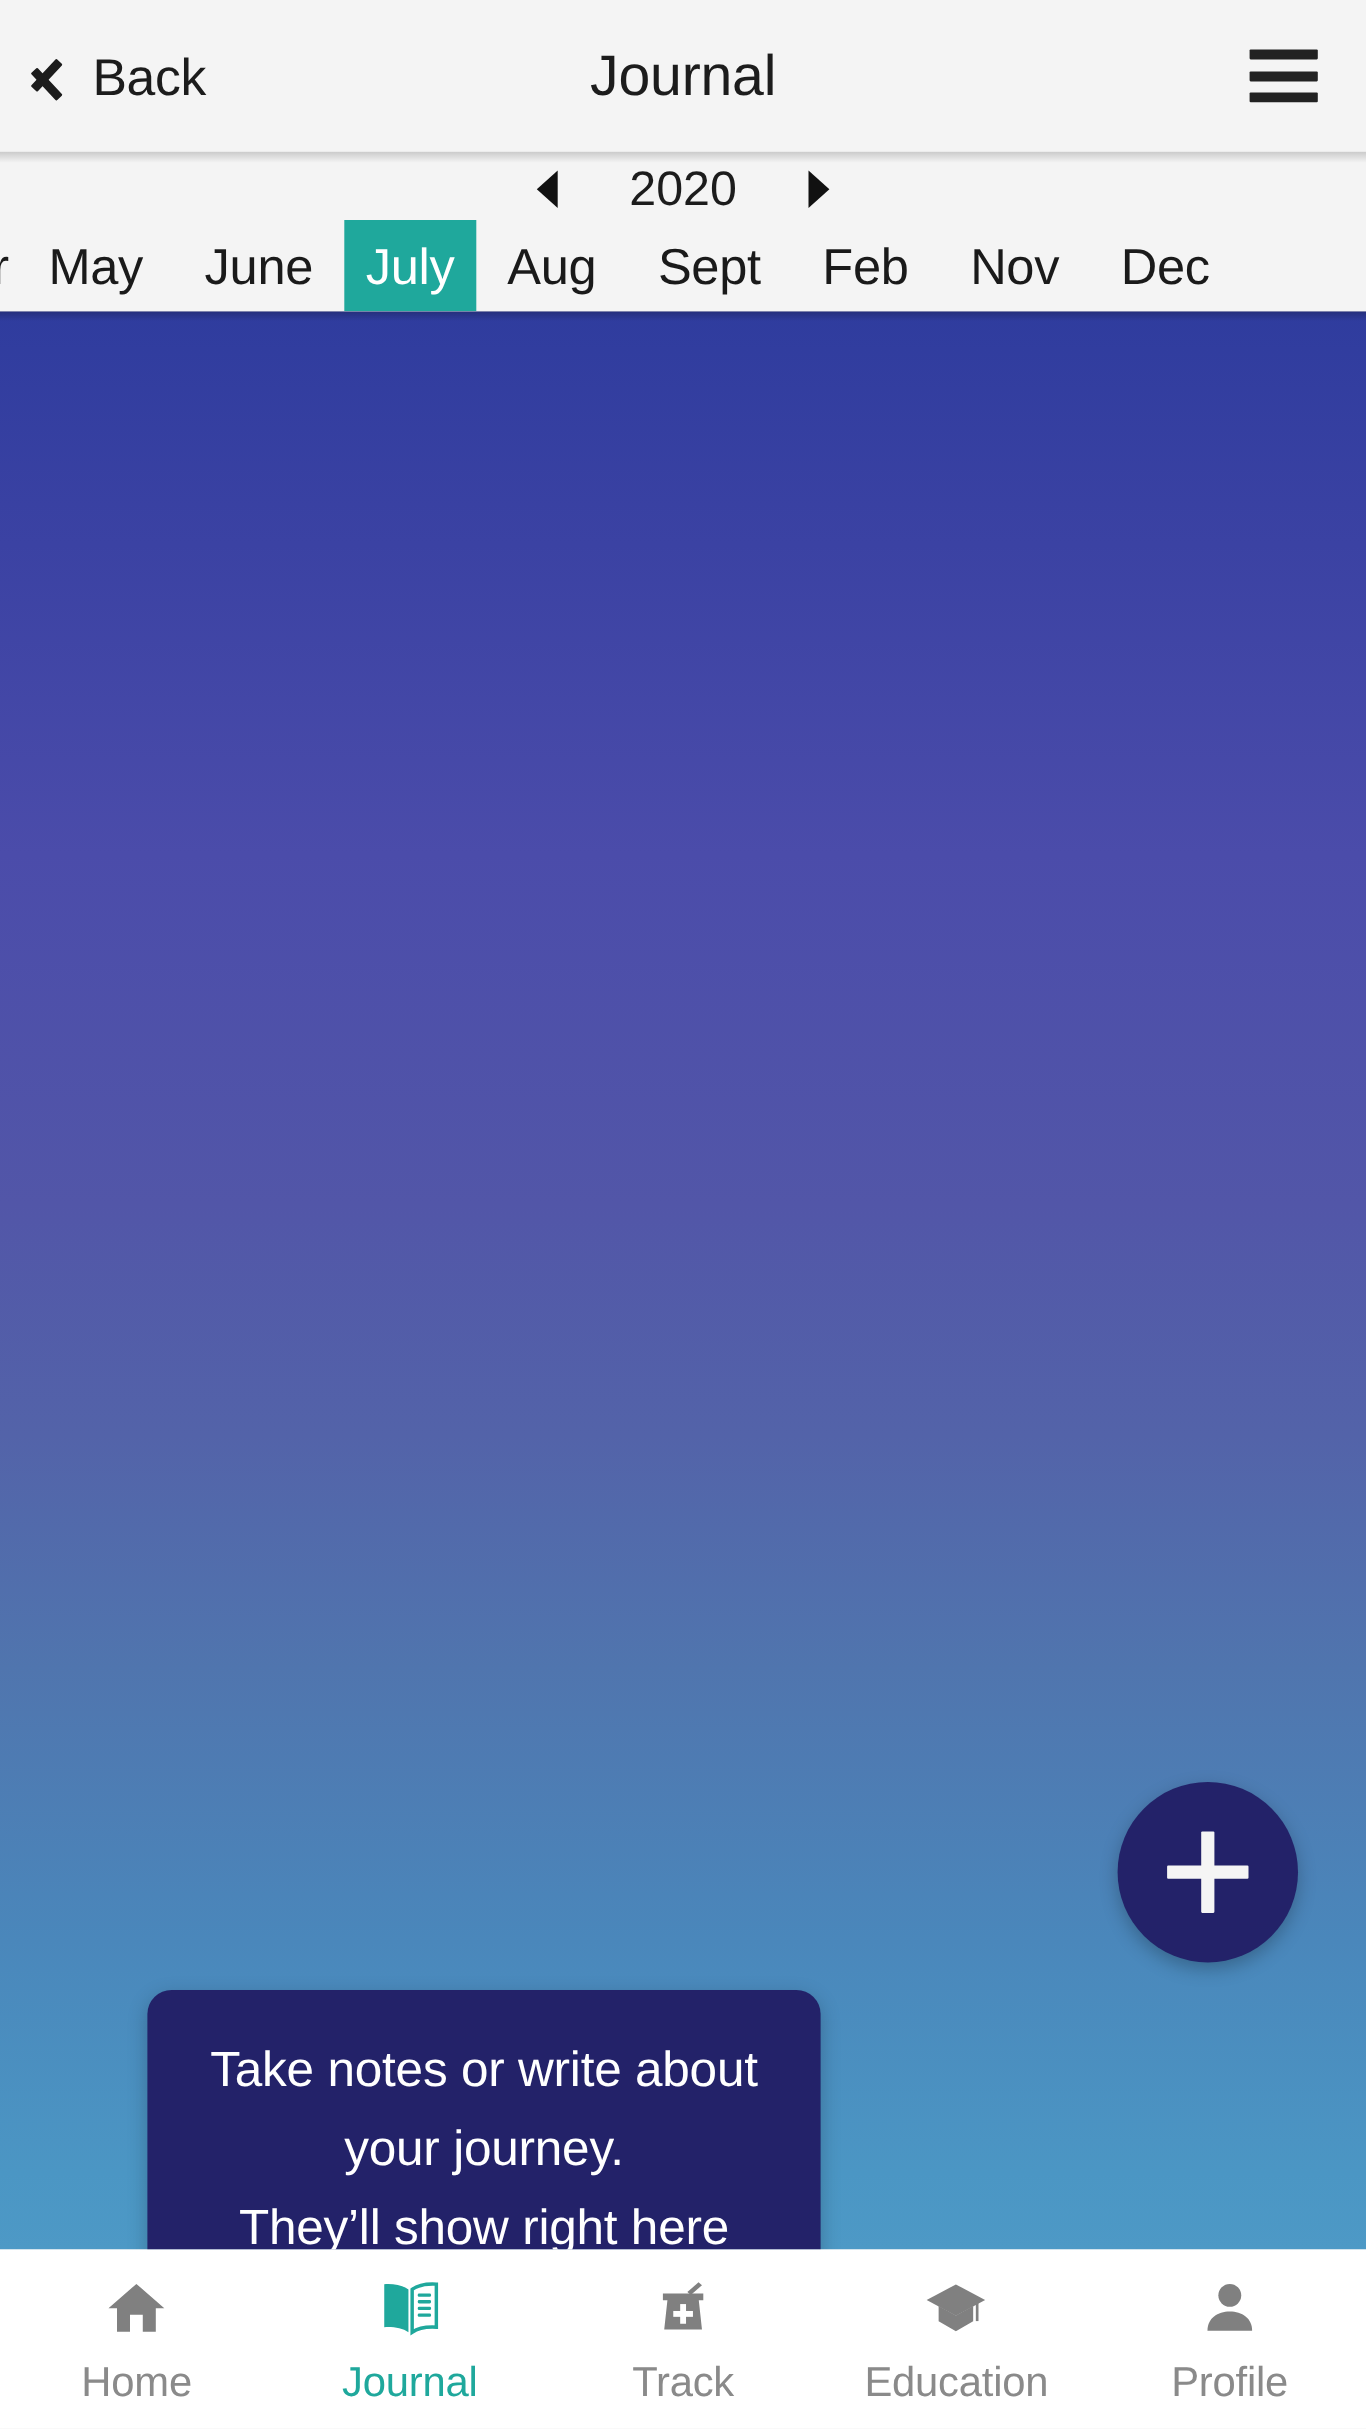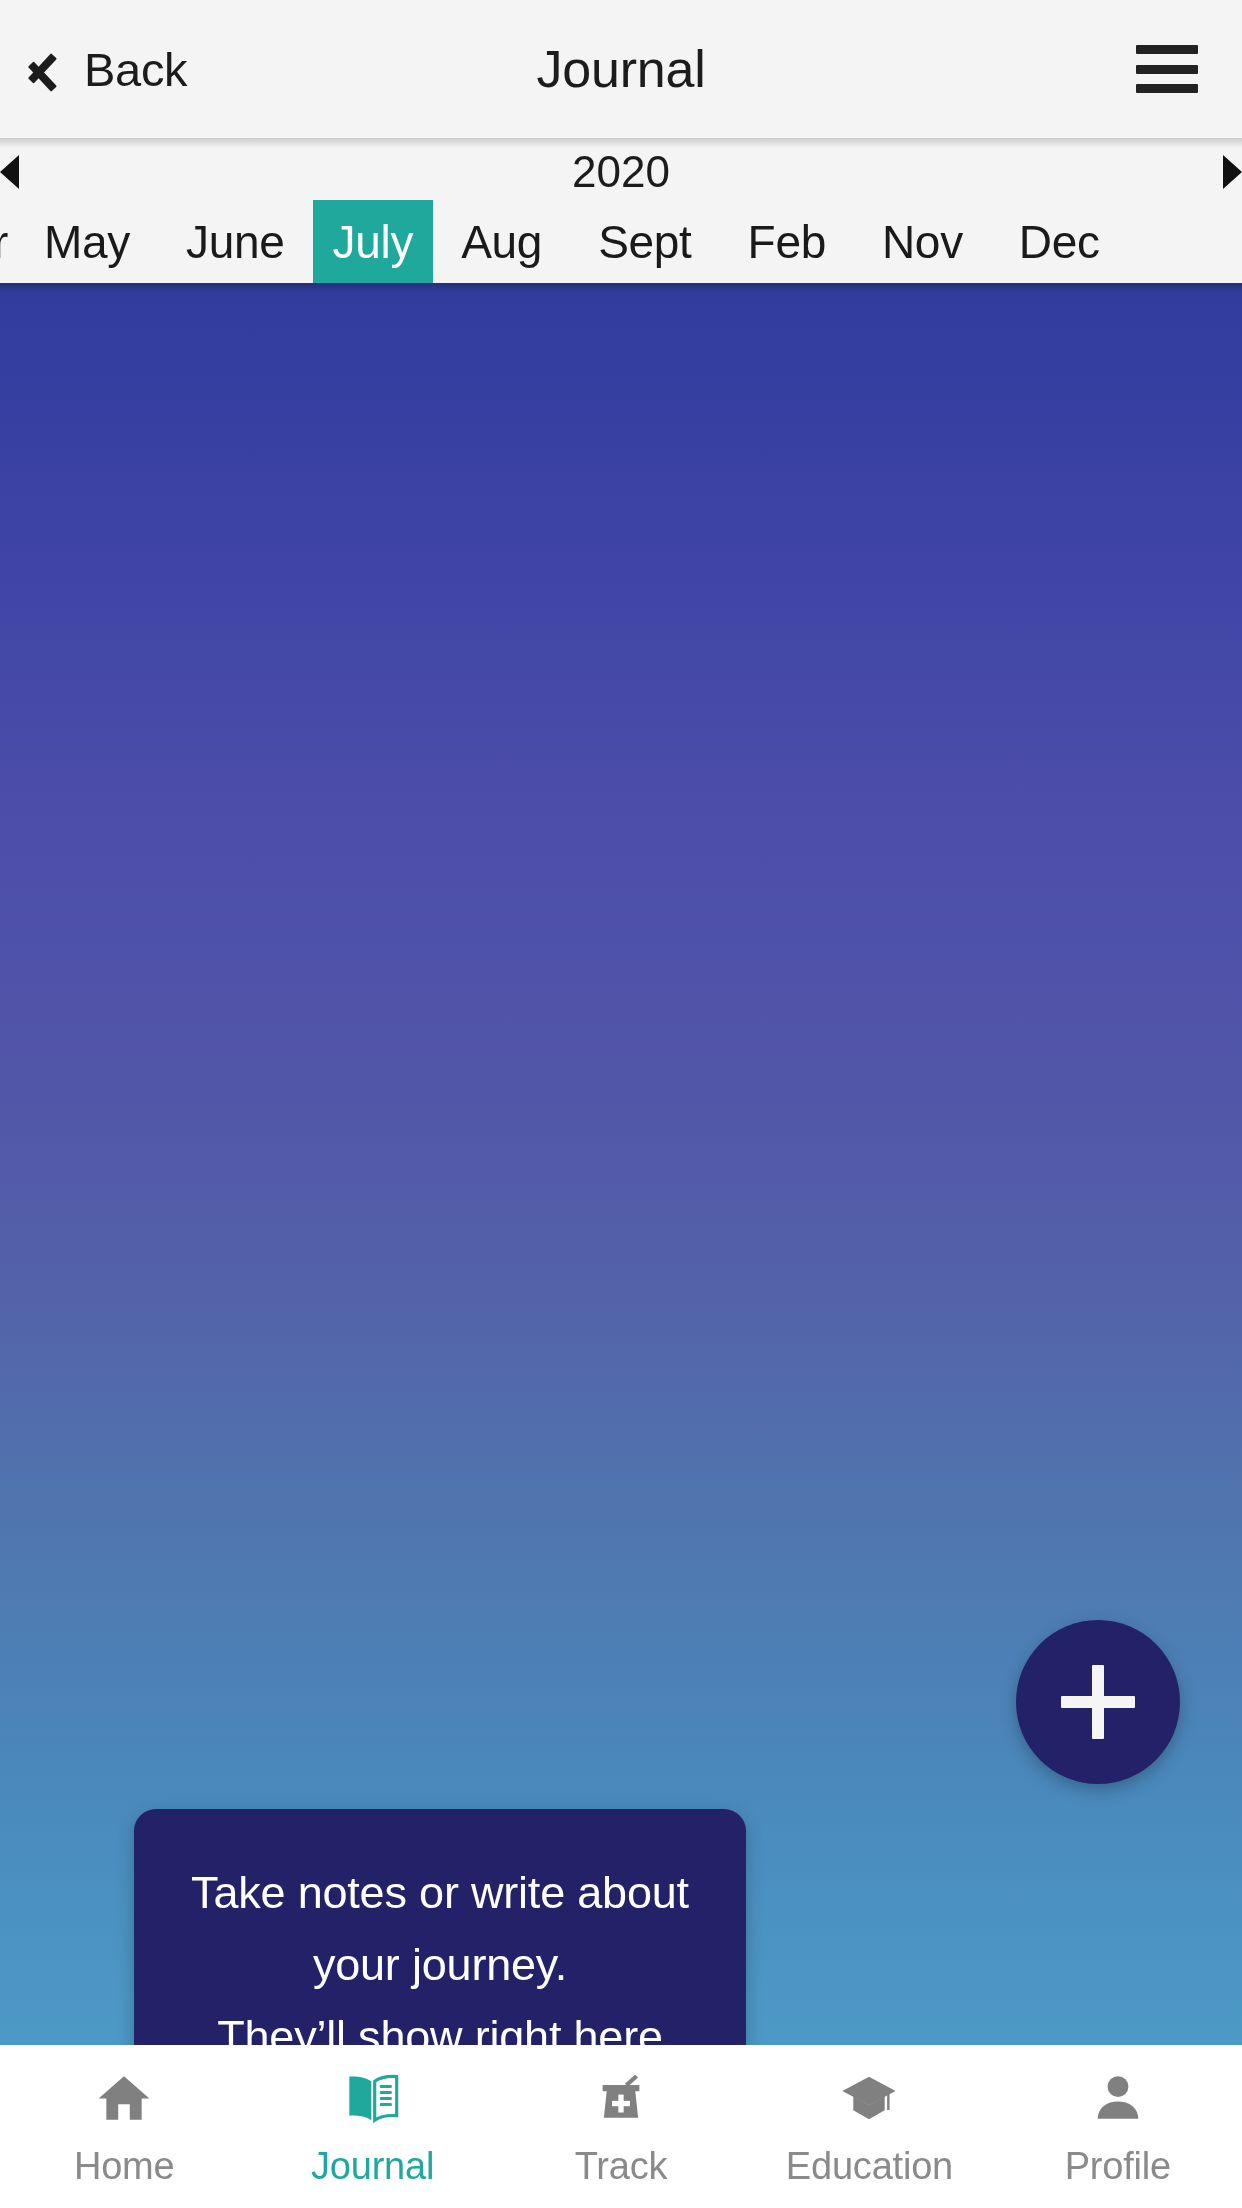--- a/index.html
+++ b/index.html
@@ -127,21 +127,21 @@
     left: 0; right: 0; bottom: -9px;
     height: 9px;
     background: linear-gradient(to bottom, rgba(0,0,0,0.22), rgba(0,0,0,0));
     pointer-events: none;
   }
 
   .year-row {
     height: 62px;
     display: flex;
     align-items: center;
-    justify-content: space-between;
+    justify-content: center;
     gap: 54px;
     padding-top: 6px;
   }
   .year-arrow {
     width: 0; height: 0;
     border-top: 17px solid transparent;
     border-bottom: 17px solid transparent;
   }
   .year-arrow.prev { border-right: 19px solid #111; }
   .year-arrow.next { border-left: 19px solid #111; }
@@ -201,21 +201,21 @@
   }
 
   
   .tooltip {
     position: absolute;
     left: 134px;
     top: 1526px;
     width: 612px;
     background: #232269;
     border-radius: 22px;
-    padding: 48px 30px 38px;
+    padding: 36px 30px 38px;
     box-shadow: 0 6px 18px rgba(0,0,0,0.22);
   }
   .tooltip-line {
     display: block;
     text-align: center;
     color: #ffffff;
     font-size: 45px;
     line-height: 72px;
     letter-spacing: -0.2px;
   }

